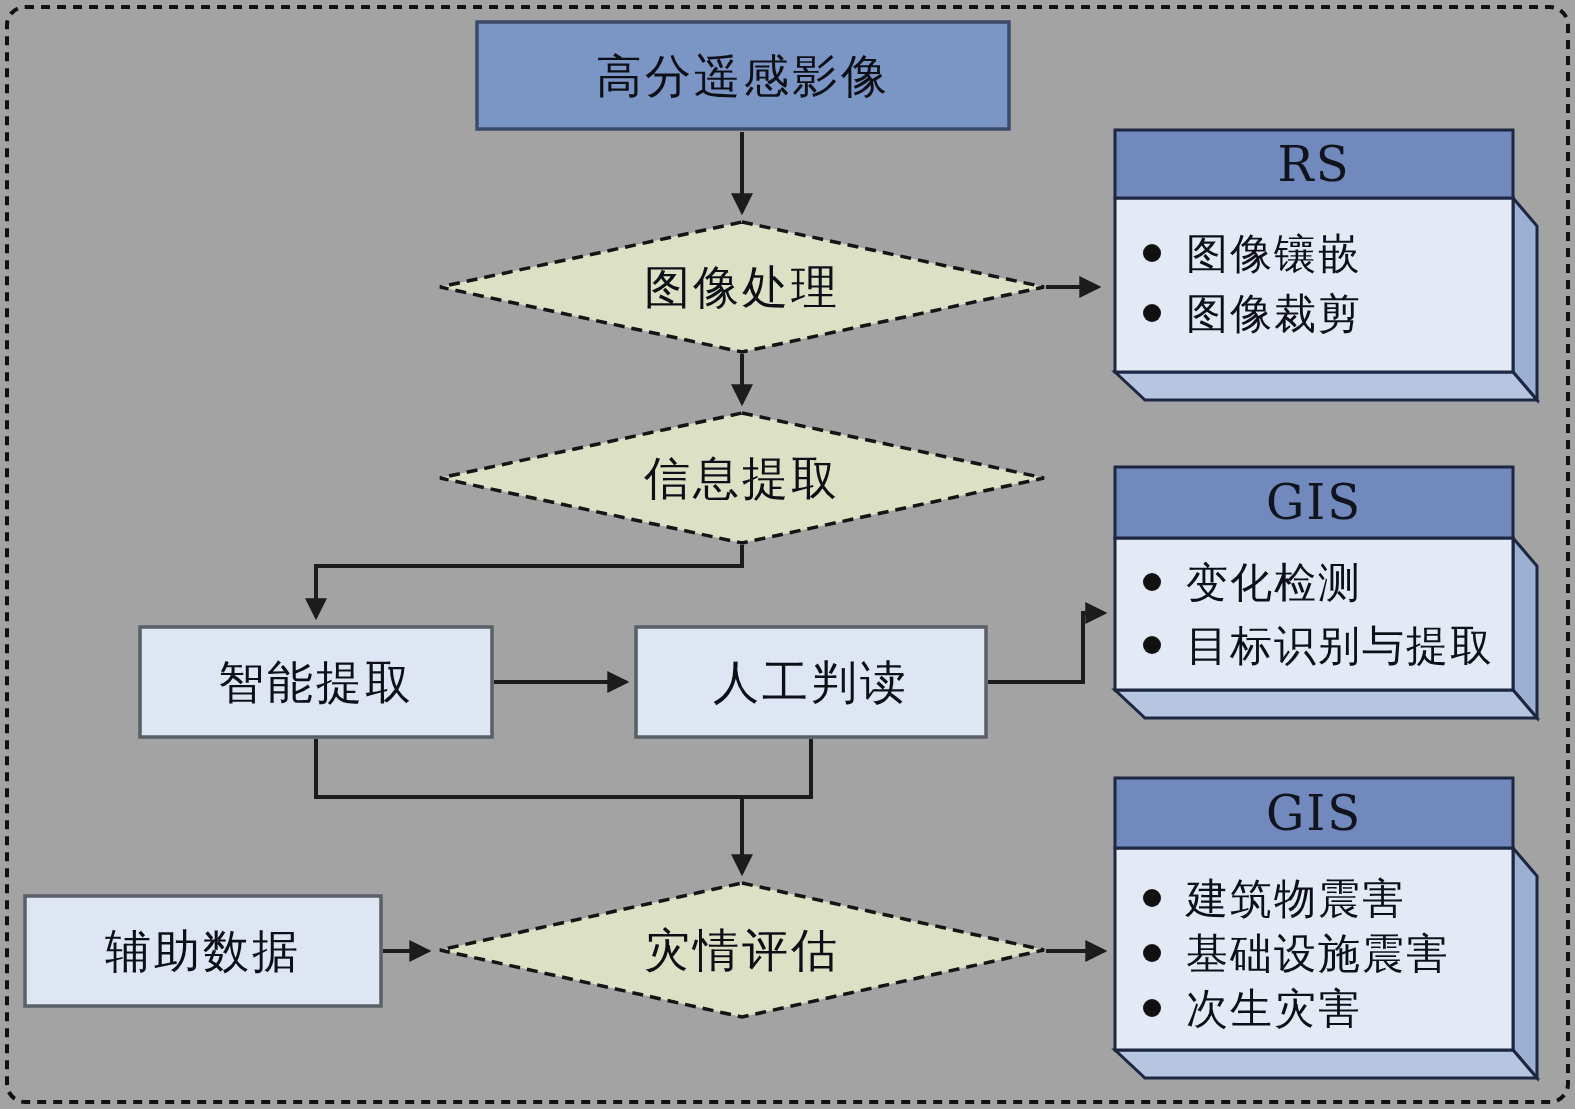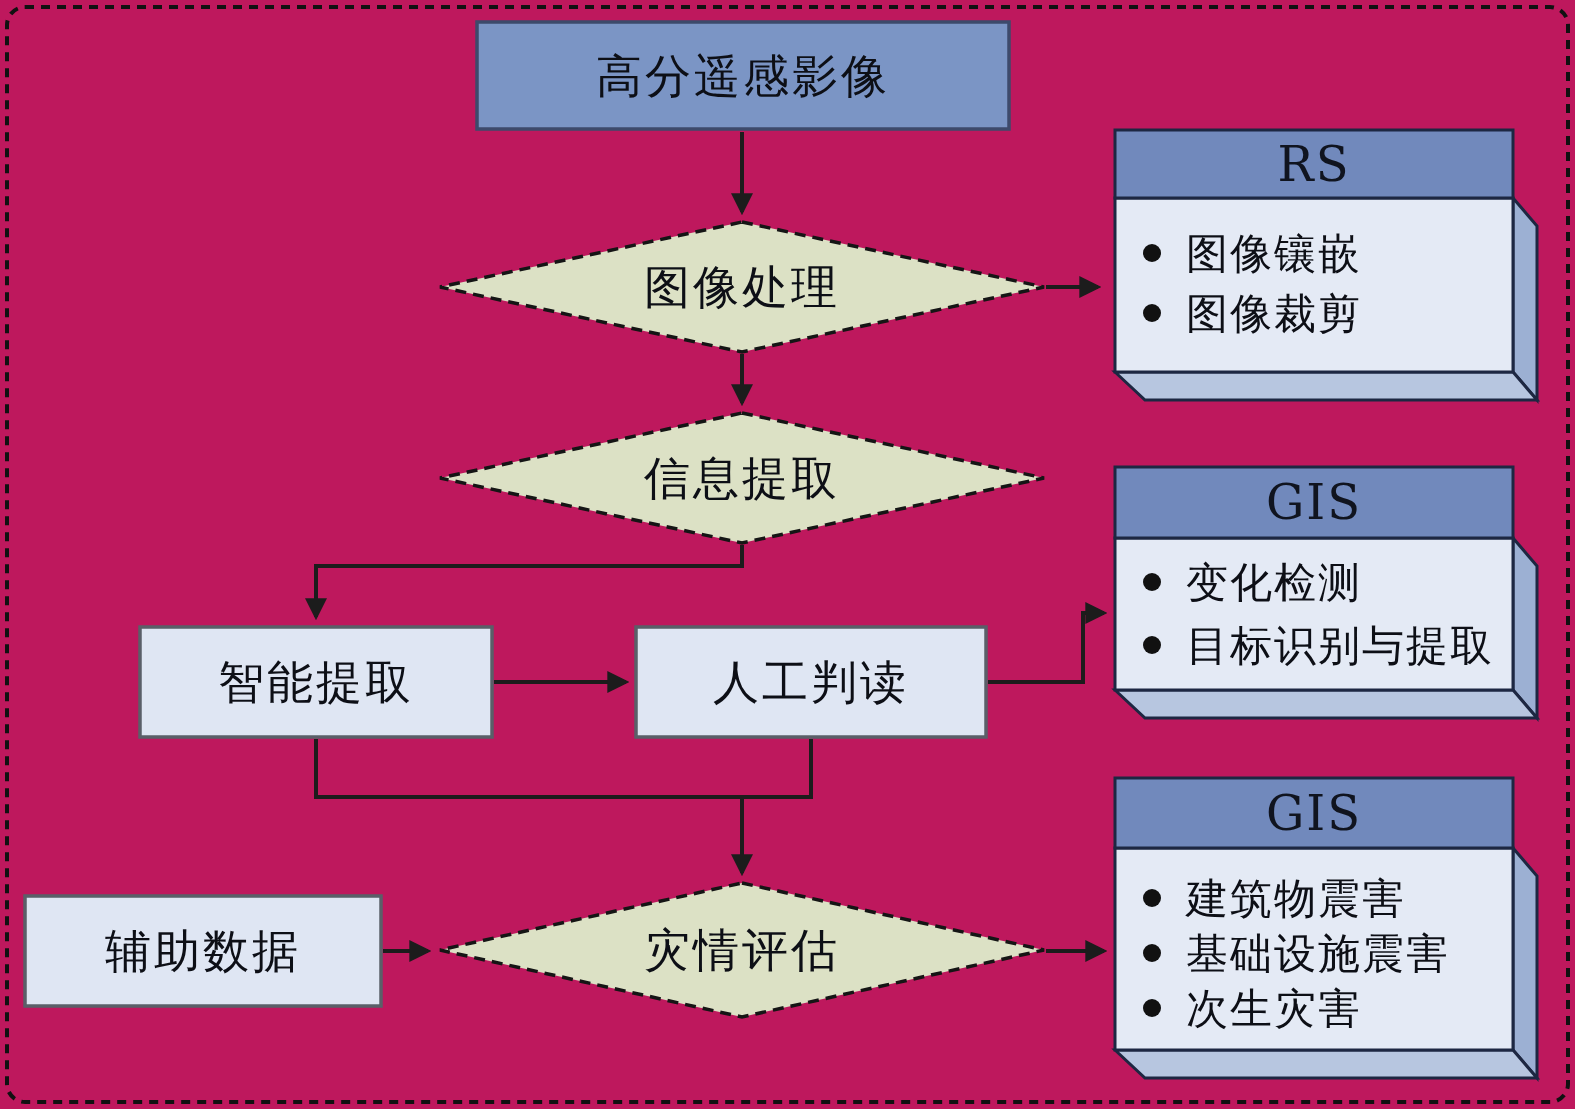--- a/index.html
+++ b/index.html
@@ -5,21 +5,21 @@
   html, body {
     margin: 0;
     padding: 0;
     background: #ffffff;
     font-family: "DejaVu Serif", "Liberation Serif", serif;
   }
   .canvas {
     position: relative;
     width: 1575px;
     height: 1109px;
-    background: #be185d;
+    background: #a3a3a3;
     overflow: hidden;
   }
   .canvas svg {
     position: absolute;
     left: 0;
     top: 0;
     display: block;
   }
   text {
     font-family: "DejaVu Serif", "Liberation Serif", serif;

